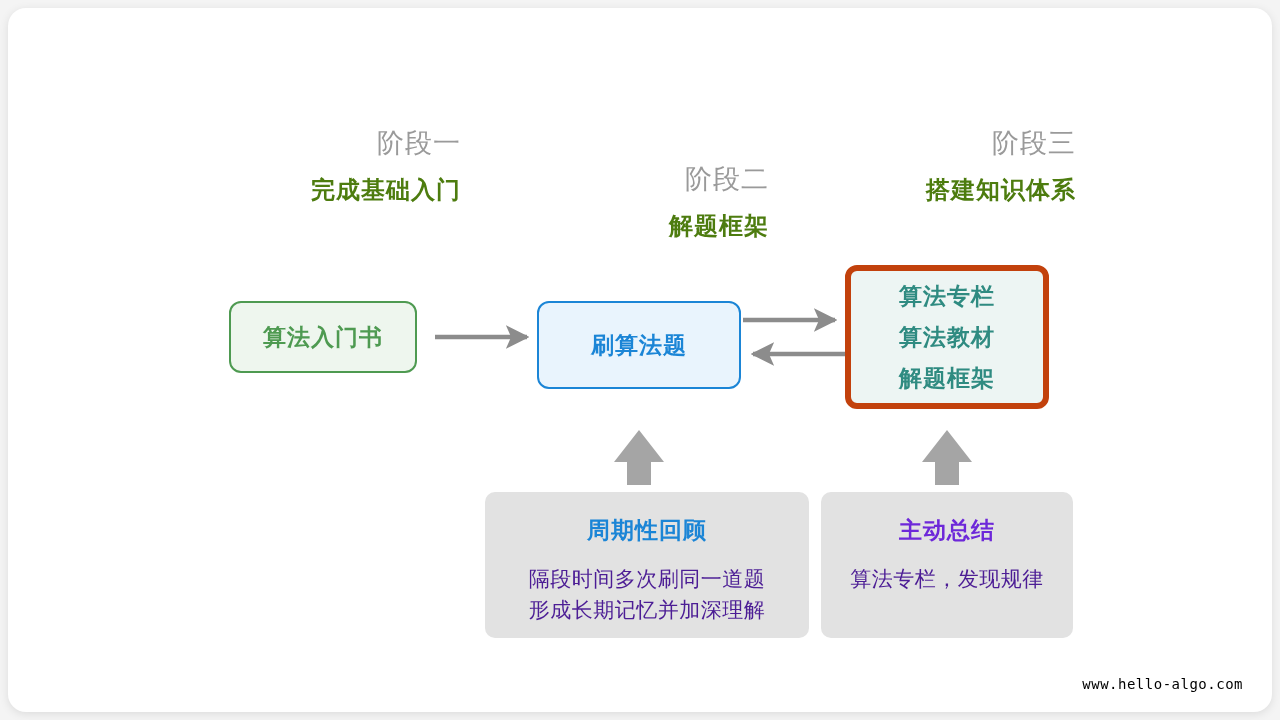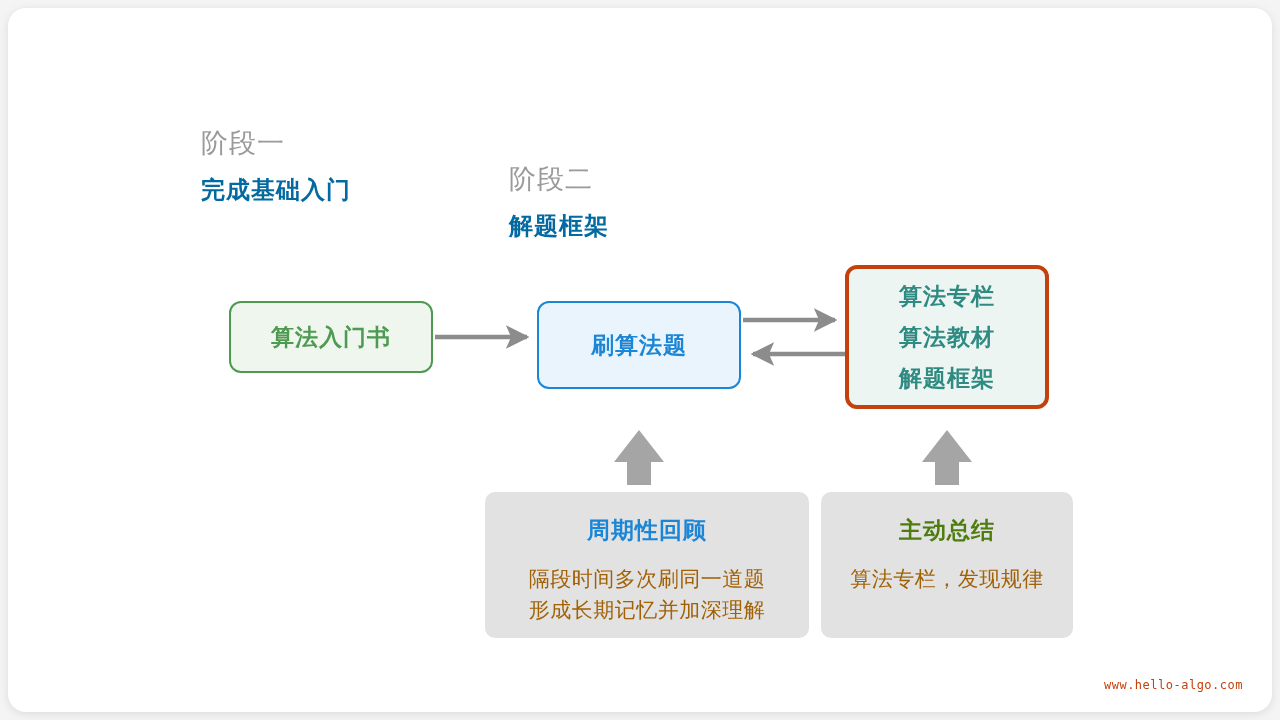--- a/index.html
+++ b/index.html
@@ -27,34 +27,34 @@
     width: 1264px;
     height: 704px;
     background: #ffffff;
     border-radius: 18px;
     box-shadow: 0 2px 10px rgba(0,0,0,0.10);
   }
 
   
   .stage-col {
     position: absolute;
-    text-align: left;
+    text-align: right;
     width: 260px;
   }
   .stage-num {
     font-size: 27px;
     color: #9a9a9a;
     line-height: 38px;
     letter-spacing: 1px;
     white-space: nowrap;
   }
   .stage-title {
     font-size: 24px;
     font-weight: bold;
-    color: #0369a1;
+    color: #4d7c0f;
     line-height: 38px;
     letter-spacing: 1px;
     white-space: nowrap;
     margin-top: 9px;
   }
 
   #stage-col-1 { left: 201px; top: 124px; }
   #stage-col-2 { left: 509px; top: 124px; margin-top: 36px; }
   #stage-col-3 { left: 816px; top: 124px; }
 
@@ -67,21 +67,21 @@
     align-items: center;
     justify-content: center;
     border-radius: 12px;
     font-weight: bold;
     letter-spacing: 1px;
   }
 
   #node-book {
     left: 229px;
     top: 301px;
-    width: 204px;
+    width: 188px;
     height: 72px;
     background: #eef6ee;
     border: 2px solid #4e9a51;
     color: #4e9a51;
     font-size: 23px;
   }
 
   #node-practice {
     left: 537px;
     top: 301px;
@@ -92,21 +92,21 @@
     color: #1b85d6;
     font-size: 23px;
   }
 
   #node-knowledge {
     left: 845px;
     top: 265px;
     width: 204px;
     height: 144px;
     background: #edf5f3;
-    border: 4px solid #c2410c;
+    border: 6px solid #c2410c;
     color: #2f8b81;
     font-size: 23px;
   }
   #node-knowledge .kline { line-height: 41px; }
 
   
   .tip-card {
     position: absolute;
     box-sizing: border-box;
     background: #e2e2e2;
@@ -118,69 +118,73 @@
   }
   .tip-title {
     font-size: 23px;
     font-weight: bold;
     letter-spacing: 1px;
     line-height: 32px;
   }
   .tip-body {
     margin-top: 17px;
     font-size: 21px;
-    color: #a16207;
+    color: #4c1d95;
     line-height: 31px;
     text-align: center;
     letter-spacing: 0.5px;
   }
 
   #tip-review { left: 485px; top: 492px; width: 324px; height: 146px; }
   #tip-review .tip-title { color: #1b85d6; }
 
   #tip-summary { left: 821px; top: 492px; width: 252px; height: 146px; }
-  #tip-summary .tip-title { color: #4d7c0f; text-align: right; }
+  #tip-summary .tip-title { color: #6d28d9; text-align: right; }
 
   
   #connectors {
     position: absolute;
     left: 0;
     top: 0;
     width: 1280px;
     height: 720px;
     pointer-events: none;
   }
 
   
   #watermark {
     position: absolute;
     right: 37px;
     bottom: 28px;
     font-family: "DejaVu Sans Mono", "Liberation Mono", monospace;
-    font-size: 12px;
-    color: #c2410c;
+    font-size: 14px;
+    color: #000000;
     letter-spacing: 0.5px;
   }
 </style>
 </head>
 <body>
 
 <div id="stage">
   <div id="card"></div>
 
   <div class="stage-col" id="stage-col-1">
     <div class="stage-num">阶段一</div>
     <div class="stage-title">完成基础入门</div>
   </div>
 
   <div class="stage-col" id="stage-col-2">
     <div class="stage-num">阶段二</div>
     <div class="stage-title">解题框架</div>
   </div>
 
+  <div class="stage-col" id="stage-col-3">
+    <div class="stage-num">阶段三</div>
+    <div class="stage-title">搭建知识体系</div>
+  </div>
 
   <svg id="connectors" viewBox="0 0 1280 720" xmlns="http://www.w3.org/2000/svg">
     <defs>
       <marker id="ah-right" viewBox="0 0 10 10" refX="9" refY="5" markerWidth="5.2" markerHeight="5.2" orient="auto-start-reverse">
         <path d="M 0 0 L 10 5 L 0 10 L 2.2 5 z" fill="#8c8c8c"></path>
       </marker>
     </defs>
 
     <g>
       <line x1="435" y1="337" x2="527" y2="337" stroke="#8c8c8c" stroke-width="4.5" marker-end="url(#ah-right)"></line>

